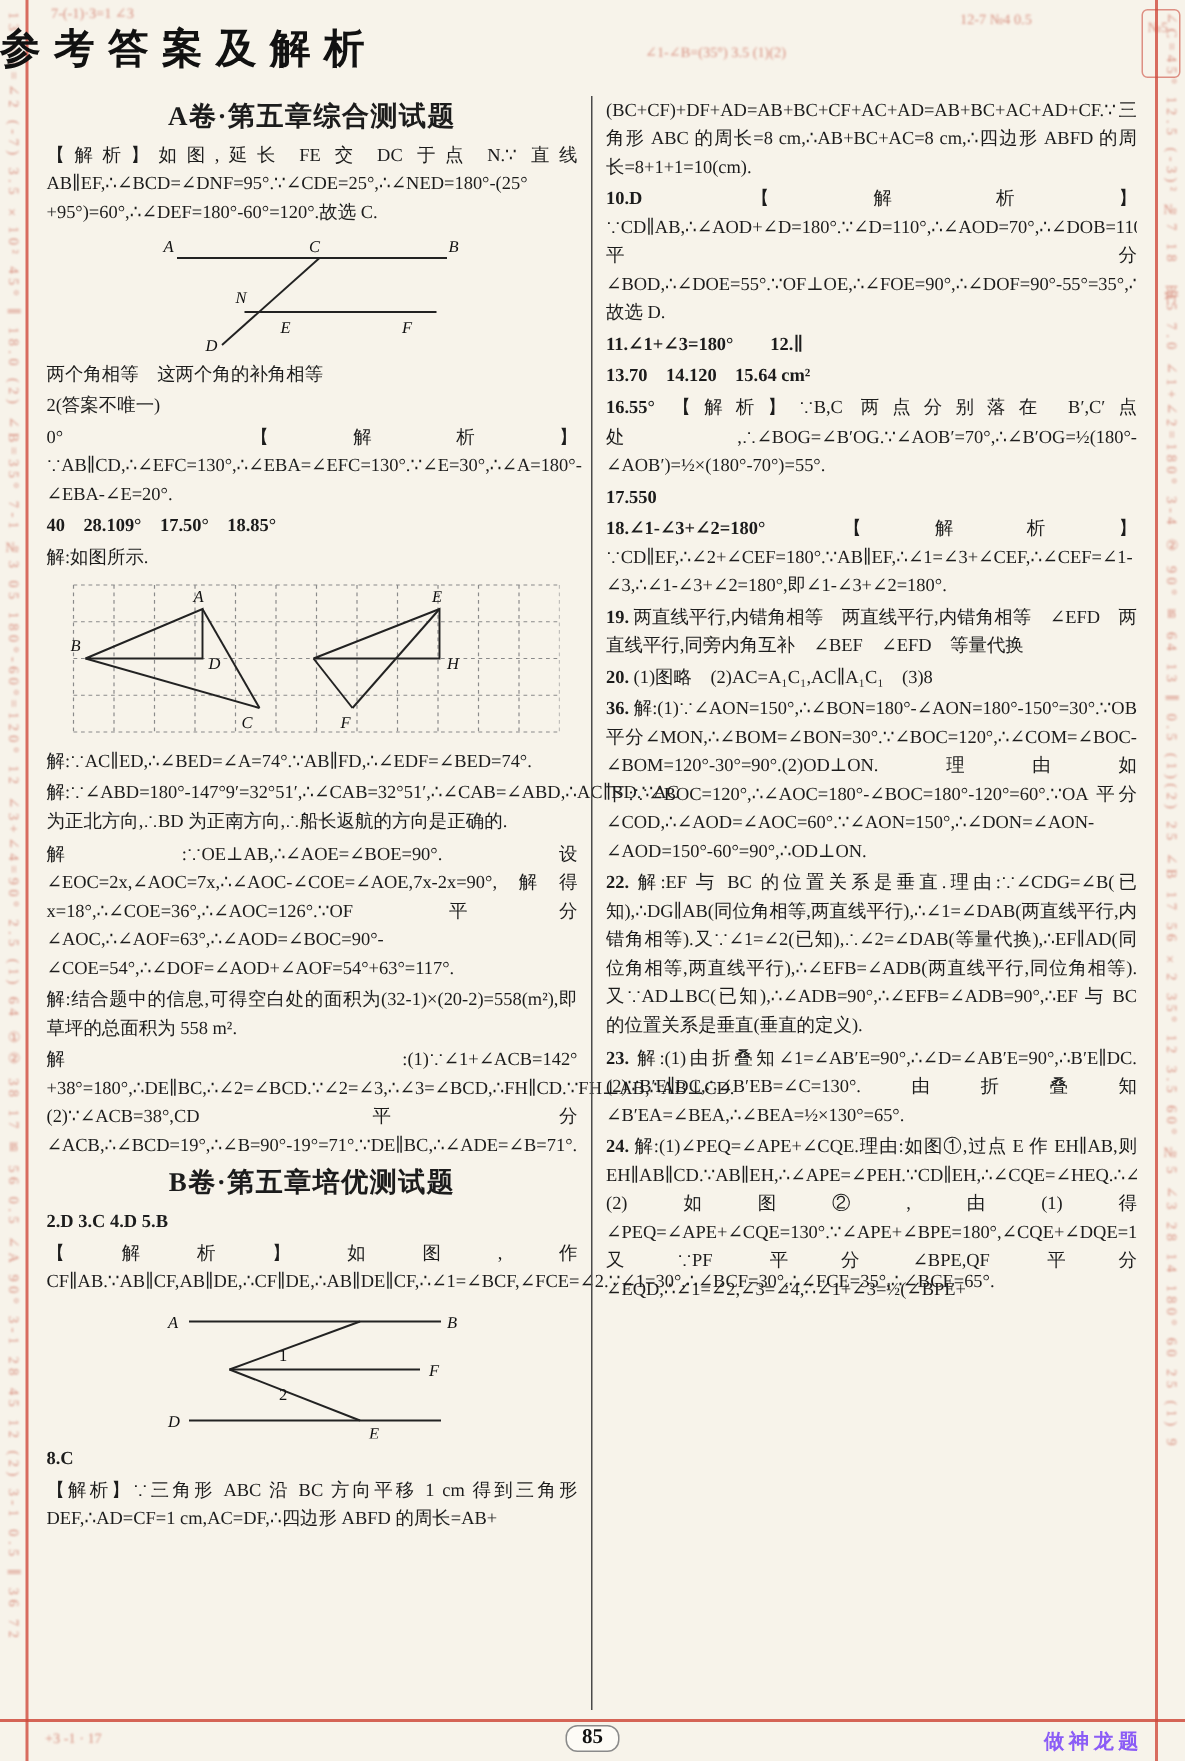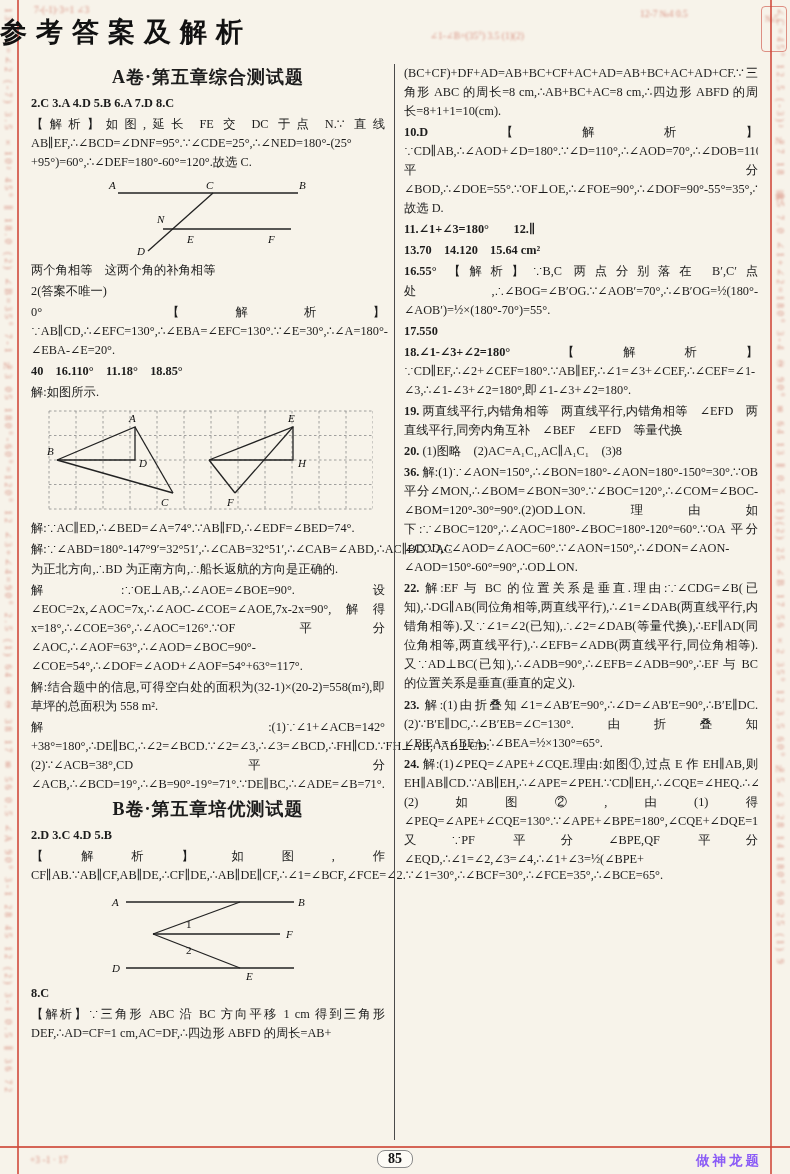--- a/index.html
+++ b/index.html
@@ -71,40 +71,39 @@
 <div class="red-line-left"></div>
 <div class="red-line-right"></div>
 <div class="red-rule-bottom"></div>
 
 <div class="page-title">参考答案及解析</div>
 
 <div class="cols">
 
   <div class="col">
     <p class="sec-header">A卷·第五章综合测试题</p>
-    <p class="bold-line">2.C 3.A 4.D 5.B 6.A 7.D 8.C</p>
     <p>【解析】如图,延长 FE 交 DC 于点 N.∵ 直线 AB∥EF,∴∠BCD=∠DNF=95°.∵∠CDE=25°,∴∠NED=180°-(25°+95°)=60°,∴∠DEF=180°-60°=120°.故选 C.</p>
 
     <svg class="fig" width="290" height="82" viewBox="0 0 290 82">
       <line x1="55" y1="18" x2="235" y2="18"></line>
       <line x1="150" y1="18" x2="85" y2="76"></line>
       <line x1="100" y1="54" x2="228" y2="54"></line>
       <text class="pt" x="46" y="14">A</text>
       <text x="143" y="14">C</text>
       <text x="236" y="14">B</text>
       <text x="94" y="48">N</text>
       <text x="124" y="68">E</text>
       <text x="205" y="68">F</text>
       <text x="74" y="80">D</text>
     </svg>
 
     <p>两个角相等　这两个角的补角相等</p>
     <p>2(答案不唯一)</p>
     <p>0°　【解析】∵AB∥CD,∴∠EFC=130°,∴∠EBA=∠EFC=130°.∵∠E=30°,∴∠A=180°-∠EBA-∠E=20°.</p>
-    <p class="bold-line">40　16.110°　11.18°　18.85°</p>
+    <p class="bold-line">40　28.109°　17.50°　18.85°</p>
     <p>解:如图所示.</p>
 
     <svg class="fig" width="330" height="110" viewBox="0 0 330 110">
       <g>
         <line class="grid-line" x1="6" y1="6" x2="6" y2="104"></line>
           <line class="grid-line" x1="33" y1="6" x2="33" y2="104"></line>
         <line class="grid-line" x1="60" y1="6" x2="60" y2="104"></line>
           <line class="grid-line" x1="87" y1="6" x2="87" y2="104"></line>
         <line class="grid-line" x1="114" y1="6" x2="114" y2="104"></line>
           <line class="grid-line" x1="141" y1="6" x2="141" y2="104"></line>

